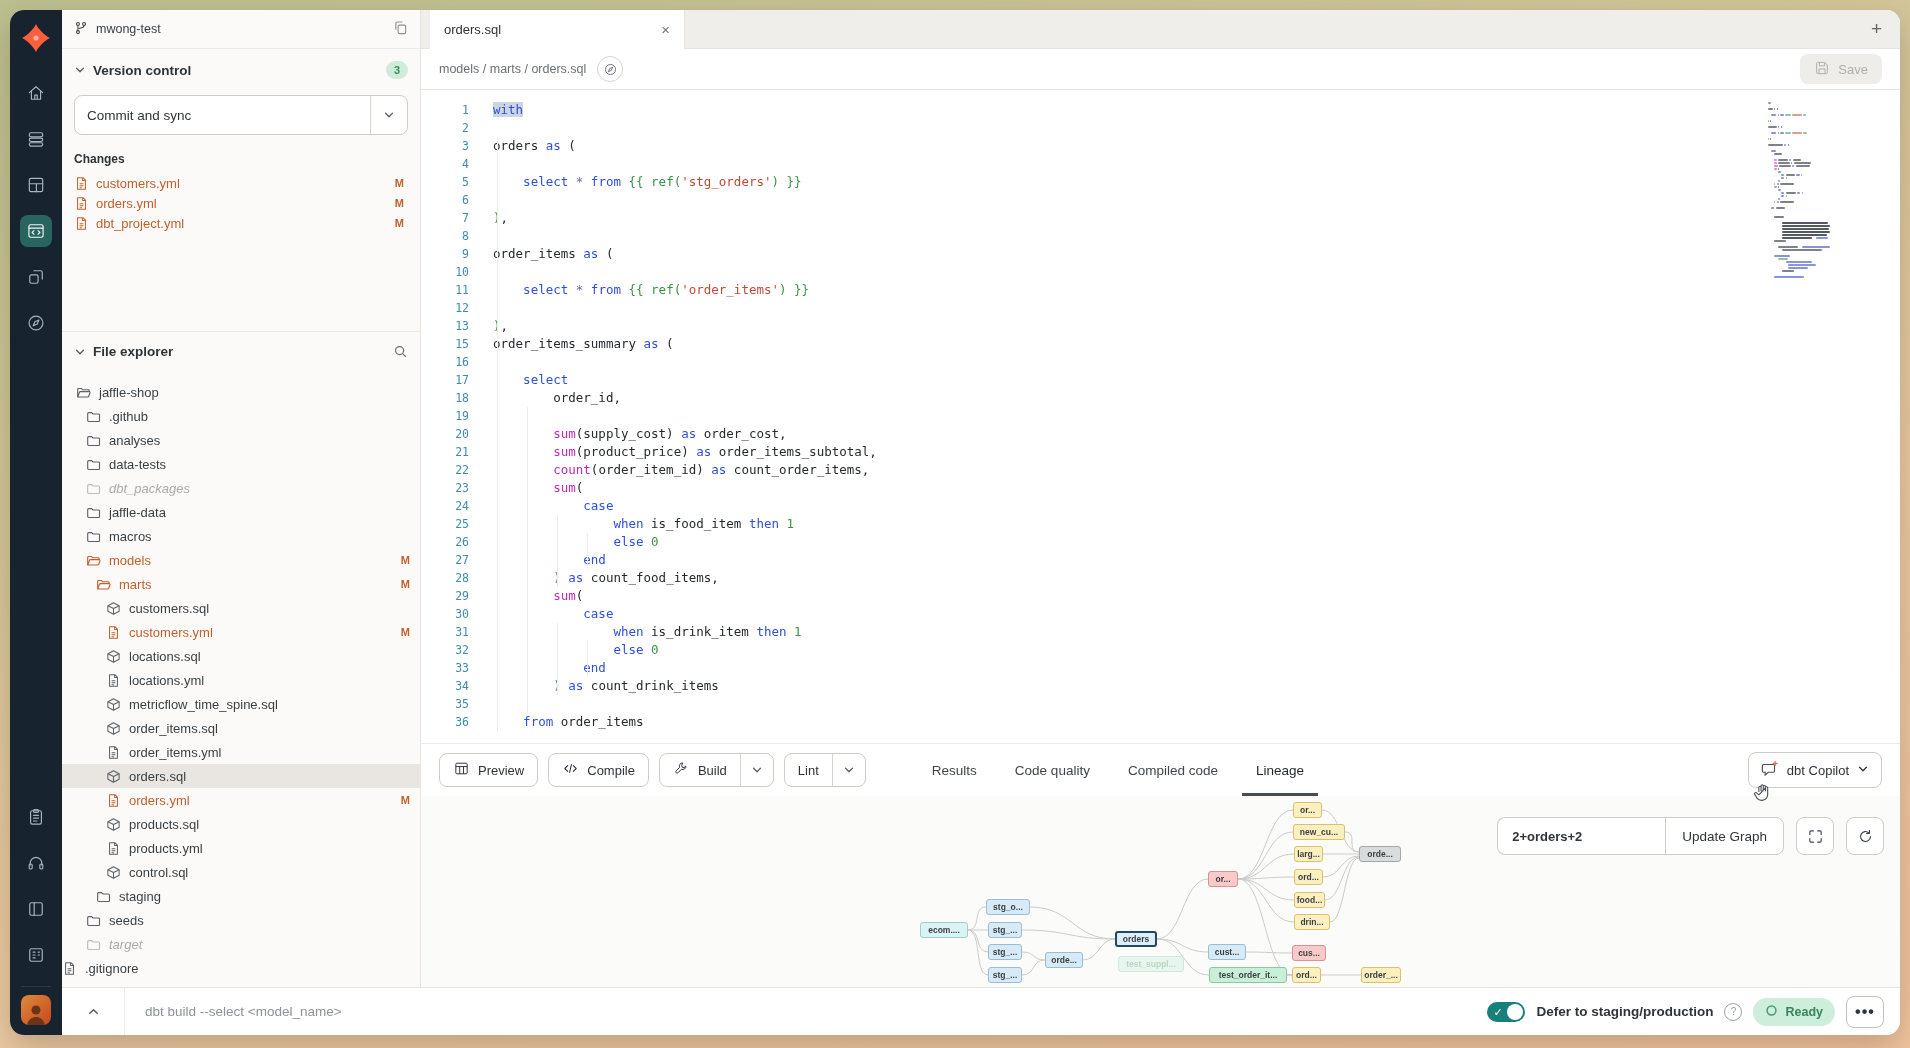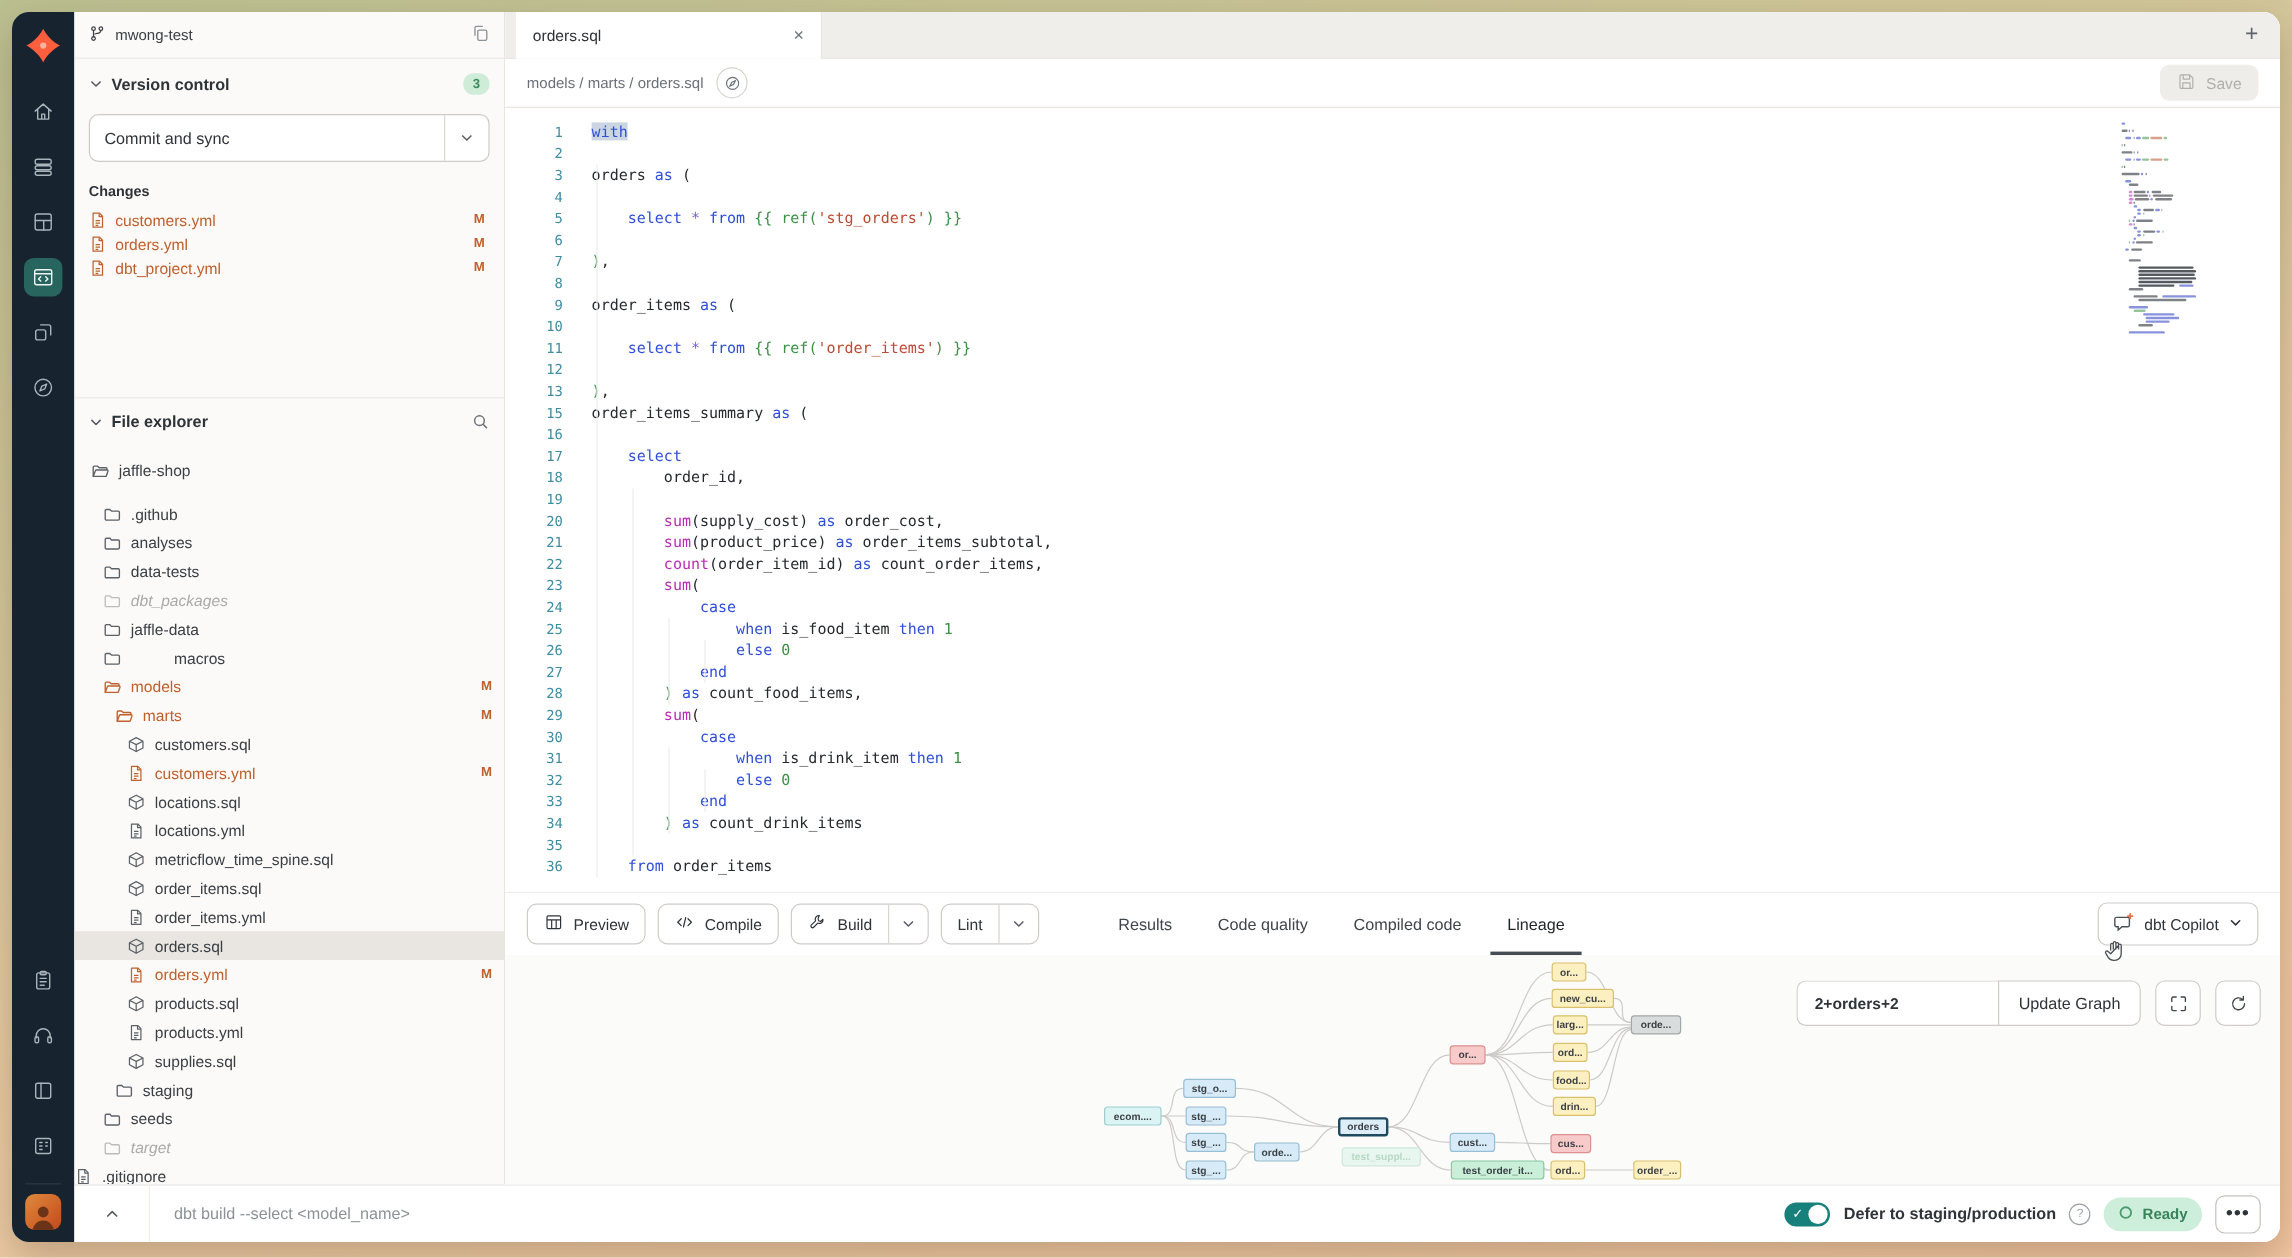--- a/index.html
+++ b/index.html
@@ -296,21 +296,21 @@
                 <span class="ticon">
                   <svg viewBox="0 0 16 16" width="15" height="15">
                     <g fill="none" stroke="currentColor" stroke-width="1.2" stroke-linejoin="round">
                       <path d="M1.8 12.8V4.6c0-.5.4-.9.9-.9h3l1.4 1.4h6c.5 0 .9.4.9.9v1.2"></path>
                       <path d="M1.8 12.8l1.9-5c.1-.4.5-.7 1-.7h9.4c.6 0 1 .6.8 1.2l-1.4 3.9c-.1.4-.5.6-.9.6z"></path>
                     </g>
                   </svg>
                 </span>
                 <span>jaffle-shop</span>
               </div>
-              <div class="trow" style="padding-left: 24px; margin-top: 12px;">
+              <div class="trow" style="padding-left: 24px;">
                 <span class="ticon">
                   <svg viewBox="0 0 16 16" width="15" height="15">
                     <path d="M1.8 4.8a1 1 0 0 1 1-1h3.1l1.5 1.5h6a1 1 0 0 1 1 1v6a1 1 0 0 1-1 1H2.8a1 1 0 0 1-1-1z" fill="none" stroke="currentColor" stroke-width="1.2"></path>
                   </svg>
                 </span>
                 <span>.github</span>
               </div>
               <div class="trow" style="padding-left: 24px;">
                 <span class="ticon">
                   <svg viewBox="0 0 16 16" width="15" height="15">
@@ -336,21 +336,21 @@
                 <span>dbt_packages</span>
               </div>
               <div class="trow" style="padding-left: 24px;">
                 <span class="ticon">
                   <svg viewBox="0 0 16 16" width="15" height="15">
                     <path d="M1.8 4.8a1 1 0 0 1 1-1h3.1l1.5 1.5h6a1 1 0 0 1 1 1v6a1 1 0 0 1-1 1H2.8a1 1 0 0 1-1-1z" fill="none" stroke="currentColor" stroke-width="1.2"></path>
                   </svg>
                 </span>
                 <span>jaffle-data</span>
               </div>
-              <div class="trow" style="padding-left: 24px; gap: 36px;">
+              <div class="trow" style="padding-left: 24px;">
                 <span class="ticon">
                   <svg viewBox="0 0 16 16" width="15" height="15">
                     <path d="M1.8 4.8a1 1 0 0 1 1-1h3.1l1.5 1.5h6a1 1 0 0 1 1 1v6a1 1 0 0 1-1 1H2.8a1 1 0 0 1-1-1z" fill="none" stroke="currentColor" stroke-width="1.2"></path>
                   </svg>
                 </span>
                 <span>macros</span>
               </div>
               <div class="trow mod" style="padding-left: 24px;">
                 <span class="ticon">
                   <svg viewBox="0 0 16 16" width="15" height="15">
@@ -500,21 +500,21 @@
               </div>
               <div class="trow" style="padding-left: 44px;">
                 <span class="ticon">
                   <svg viewBox="0 0 16 16" width="15" height="15">
                     <g fill="none" stroke="currentColor" stroke-width="1.1" stroke-linejoin="round">
                       <path d="M8 1.8 14 5v6L8 14.2 2 11V5z"></path>
                       <path d="M2 5l6 3 6-3M8 8v6.2"></path>
                     </g>
                   </svg>
                 </span>
-                <span>supplies.sql</span>
+                <span>control.sql</span>
               </div>
               <div class="trow" style="padding-left: 34px;">
                 <span class="ticon">
                   <svg viewBox="0 0 16 16" width="15" height="15">
                     <path d="M1.8 4.8a1 1 0 0 1 1-1h3.1l1.5 1.5h6a1 1 0 0 1 1 1v6a1 1 0 0 1-1 1H2.8a1 1 0 0 1-1-1z" fill="none" stroke="currentColor" stroke-width="1.2"></path>
                   </svg>
                 </span>
                 <span>staging</span>
               </div>
               <div class="trow" style="padding-left: 24px;">

